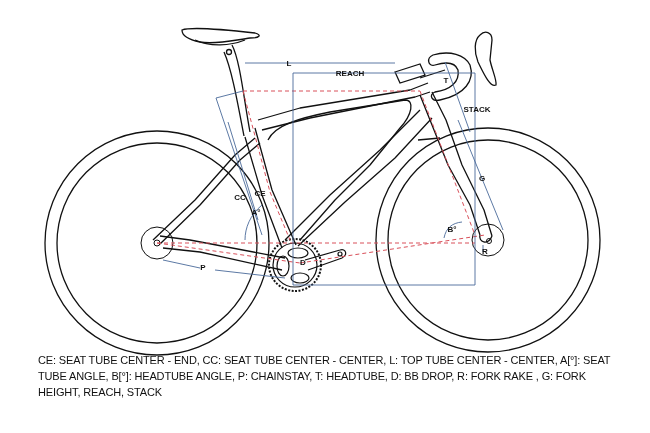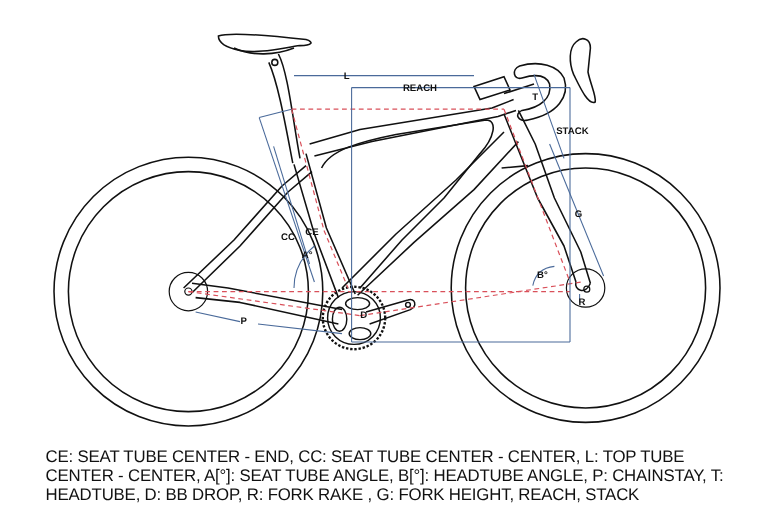--- a/index.html
+++ b/index.html
@@ -1,22 +1,22 @@
 <!DOCTYPE html>
 <html><head>
   <meta charset="utf-8">
   <style>
     html, body { margin: 0; padding: 0; background: #ffffff; }
     body { width: 650px; height: 433px; position: relative; overflow: hidden; font-family: "Liberation Sans", sans-serif; }
     .diagram { position: absolute; left: 0; top: 0; width: 650px; height: 365px; }
     .diagram svg { display: block; }
     .lbl { font-family: "Liberation Sans", sans-serif; font-weight: bold; font-size: 8px; fill: #111; }
     .caption {
-      position: absolute; left: 38px; top: 372px; width: 580px;
-      font-family: "Liberation Sans", sans-serif; font-size: 14px; line-height: 16px;
+      position: absolute; left: 38px; top: 352px; width: 580px;
+      font-family: "Liberation Sans", sans-serif; font-size: 11px; line-height: 16px;
       color: #111; letter-spacing: -0.15px;
     }
   </style>
 </head>
 <body>
 
 <div class="diagram">
   <svg width="650" height="365" viewBox="0 0 650 365" xmlns="http://www.w3.org/2000/svg">
 
     <g fill="none" stroke="#111" stroke-width="1.3">

